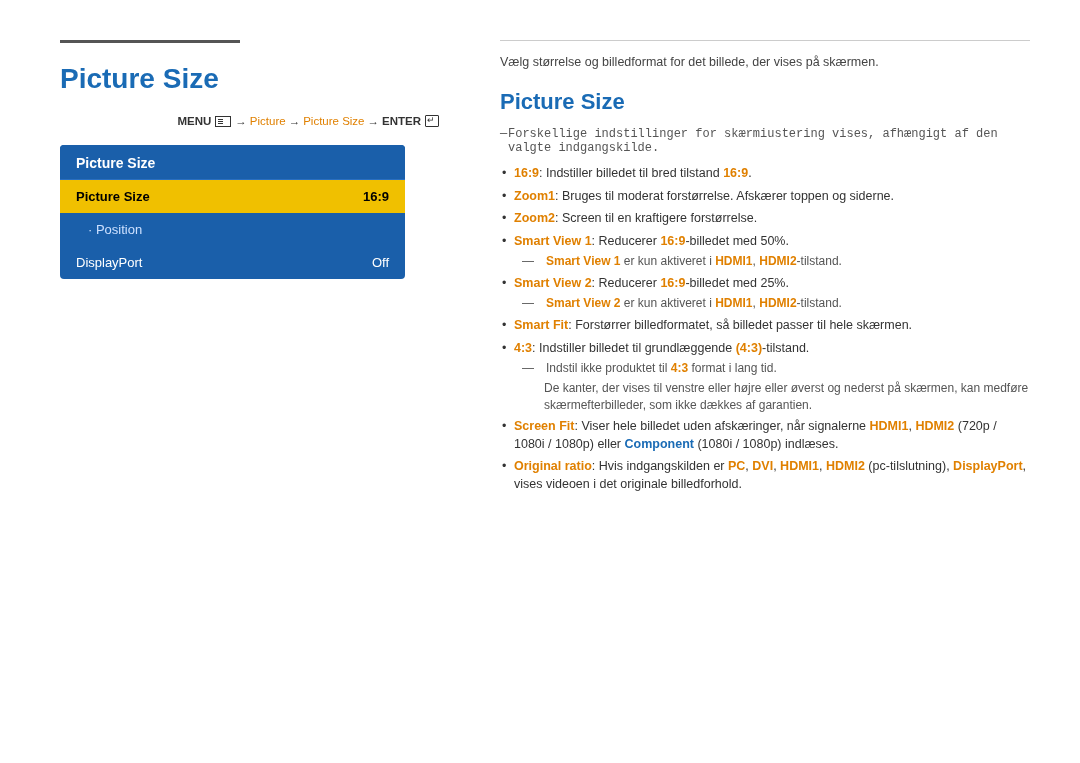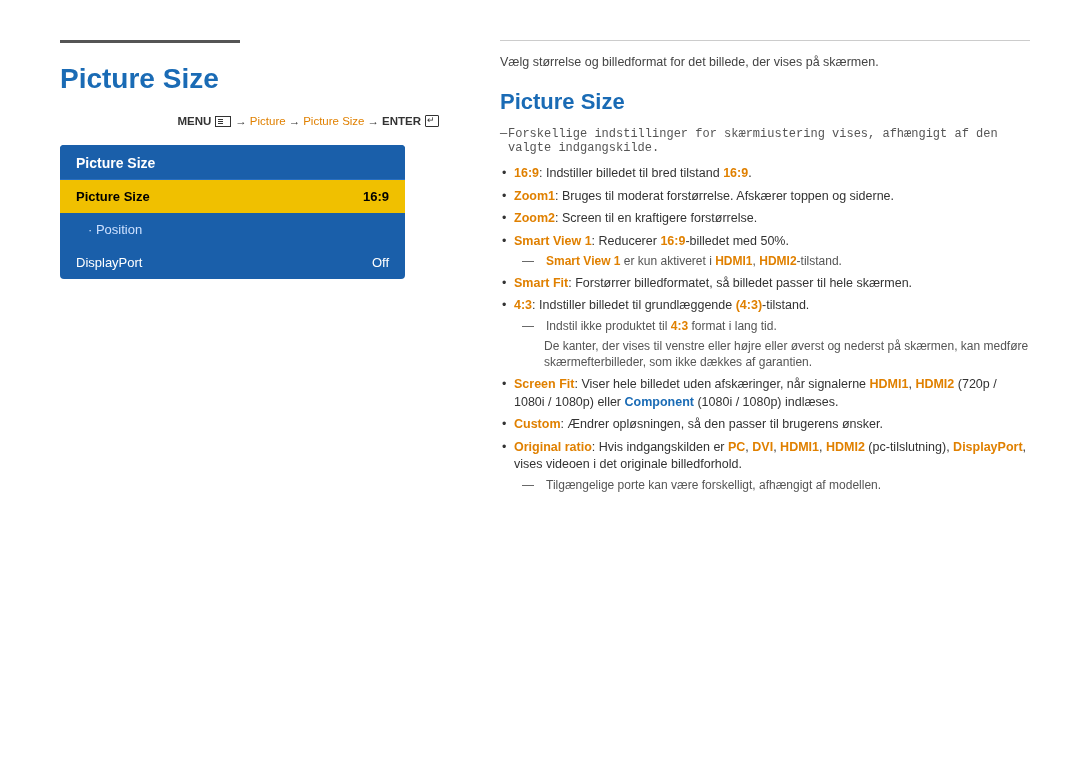--- a/index.html
+++ b/index.html
@@ -274,45 +274,45 @@
         <span class="orange-text">Zoom2</span><span>: Screen til en kraftigere forstørrelse.</span>
       </li>
 
       <li>
         <span class="orange-text">Smart View 1</span><span>: Reducerer </span><span class="orange-text">16:9</span><span>-billedet med 50%.</span>
         <div class="sub-note">
           <span style="padding-left:12px;"><span class="orange-text">Smart View 1</span> er kun aktiveret i <span class="orange-text">HDMI1</span>, <span class="orange-text">HDMI2</span>-tilstand.</span>
         </div>
       </li>
 
+      <li>
+        <span class="orange-text">Smart View 2</span><span>: Reducerer </span><span class="orange-text">16:9</span><span>-billedet med 25%.</span>
+        <div class="sub-note">
+          <span style="padding-left:12px;"><span class="orange-text">Smart View 2</span> er kun aktiveret i <span class="orange-text">HDMI1</span>, <span class="orange-text">HDMI2</span>-tilstand.</span>
+        </div>
+      </li>
 
       <li>
         <span class="orange-text">Smart Fit</span><span>: Forstørrer billedformatet, så billedet passer til hele skærmen.</span>
       </li>
 
       <li>
         <span class="orange-text">4:3</span><span>: Indstiller billedet til grundlæggende </span><span class="orange-text">(4:3)</span><span>-tilstand.</span>
         <div class="sub-note">
           <span style="padding-left:12px;">Indstil ikke produktet til <span class="orange-text">4:3</span> format i lang tid.</span>
         </div>
         <div class="sub-sub-note">
           <span>De kanter, der vises til venstre eller højre eller øverst og nederst på skærmen, kan medføre skærmefterbilleder, som ikke dækkes af garantien.</span>
         </div>
       </li>
 
       <li>
         <span class="orange-text">Screen Fit</span><span>: Viser hele billedet uden afskæringer, når signalerne </span><span class="orange-text">HDMI1</span><span>, </span><span class="orange-text">HDMI2</span><span> (720p / 1080i / 1080p) eller </span><span class="blue-text">Component</span><span> (1080i / 1080p) indlæses.</span>
       </li>
 
-      <li>
-        <span class="orange-text">Custom</span><span>: Ændrer opløsningen, så den passer til brugerens ønsker.</span>
-      </li>
 
       <li>
         <span class="orange-text">Original ratio</span><span>: Hvis indgangskilden er </span><span class="orange-text">PC</span><span>, </span><span class="orange-text">DVI</span><span>, </span><span class="orange-text">HDMI1</span><span>, </span><span class="orange-text">HDMI2</span><span> (pc-tilslutning), </span><span class="orange-text">DisplayPort</span><span>, vises videoen i det originale billedforhold.</span>
-        <div class="sub-note">
-          <span style="padding-left:12px;">Tilgængelige porte kan være forskelligt, afhængigt af modellen.</span>
-        </div>
       </li>
 
     </ul>
   </div>
 </div>
 
 </body></html>

